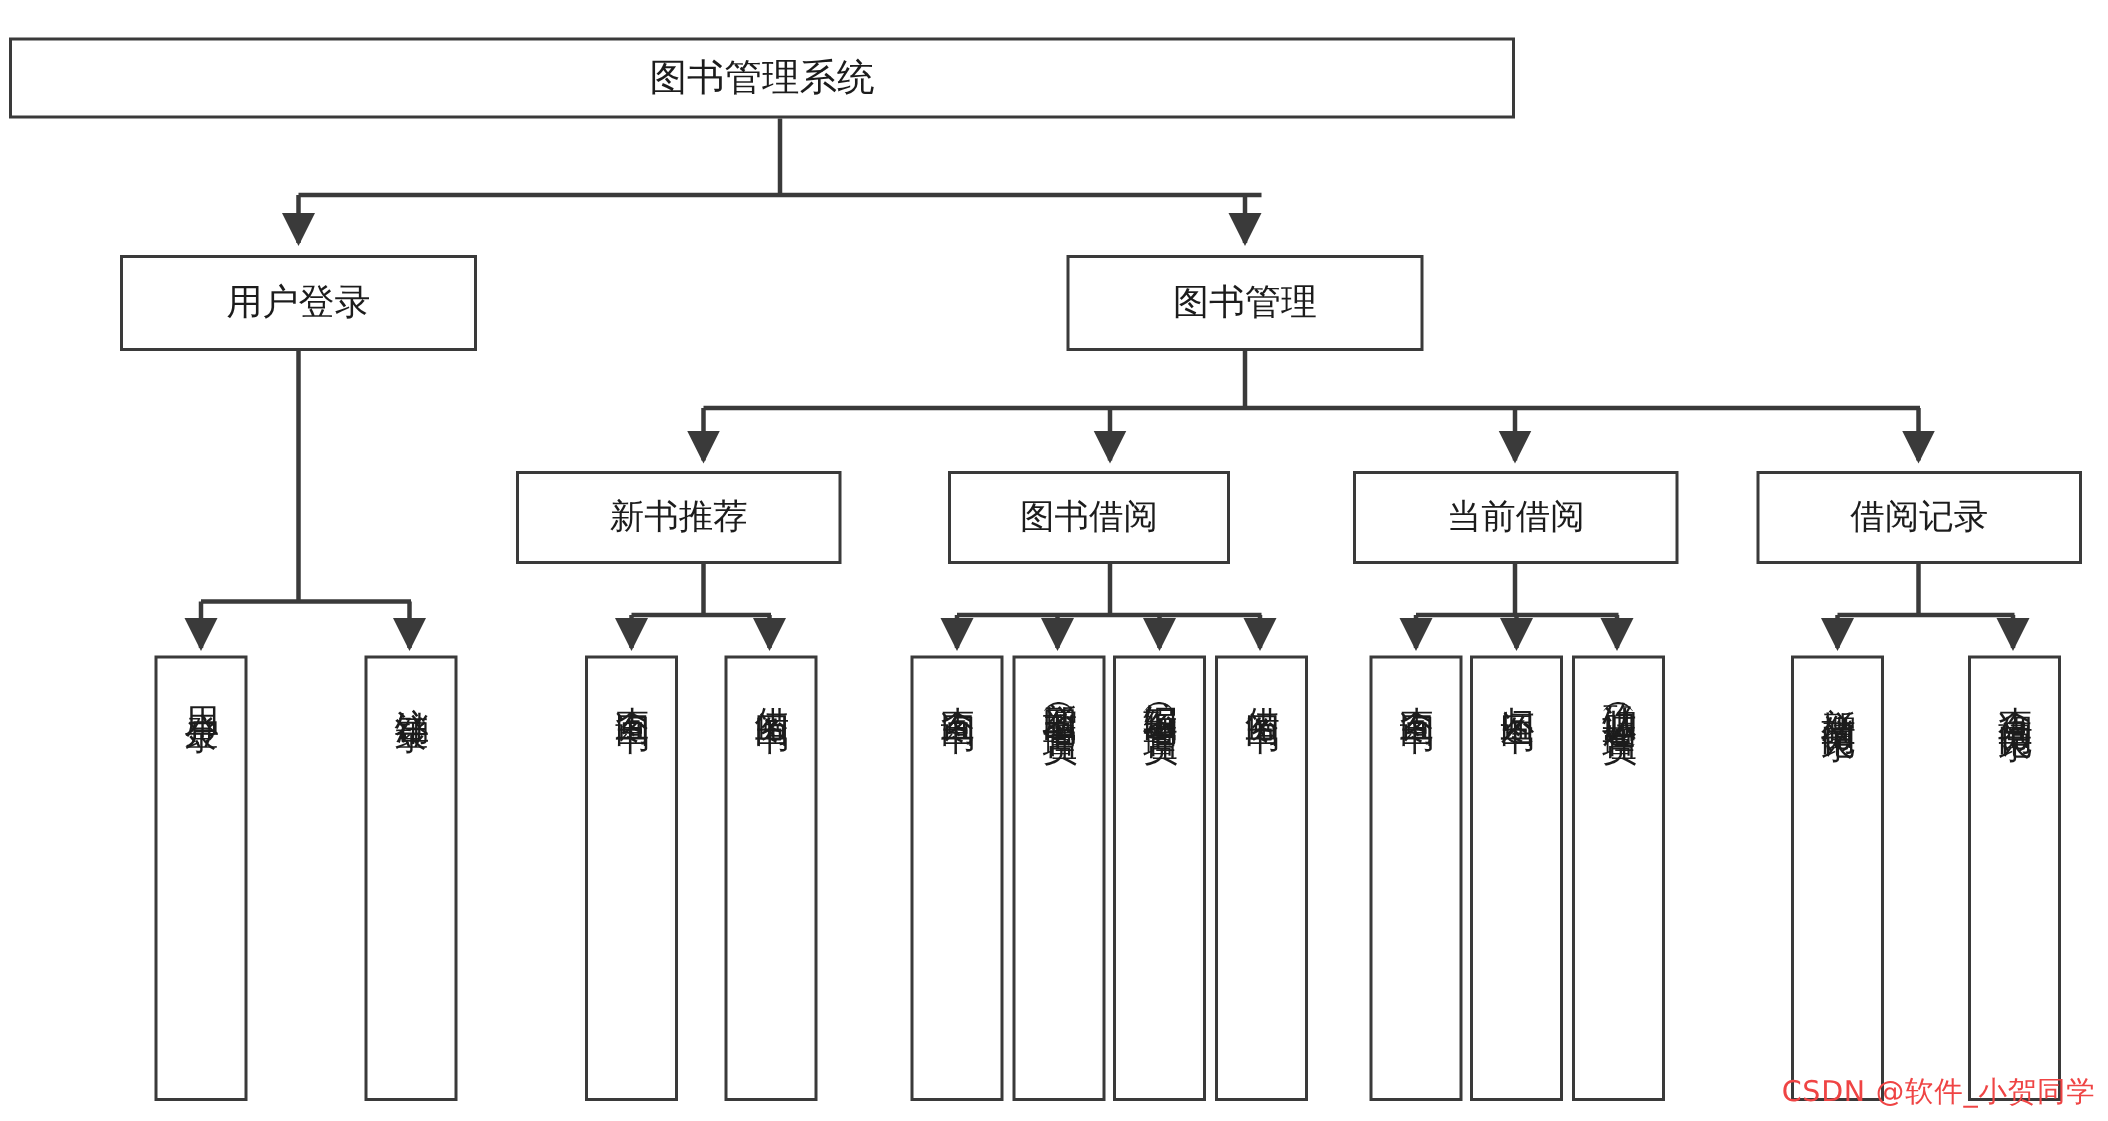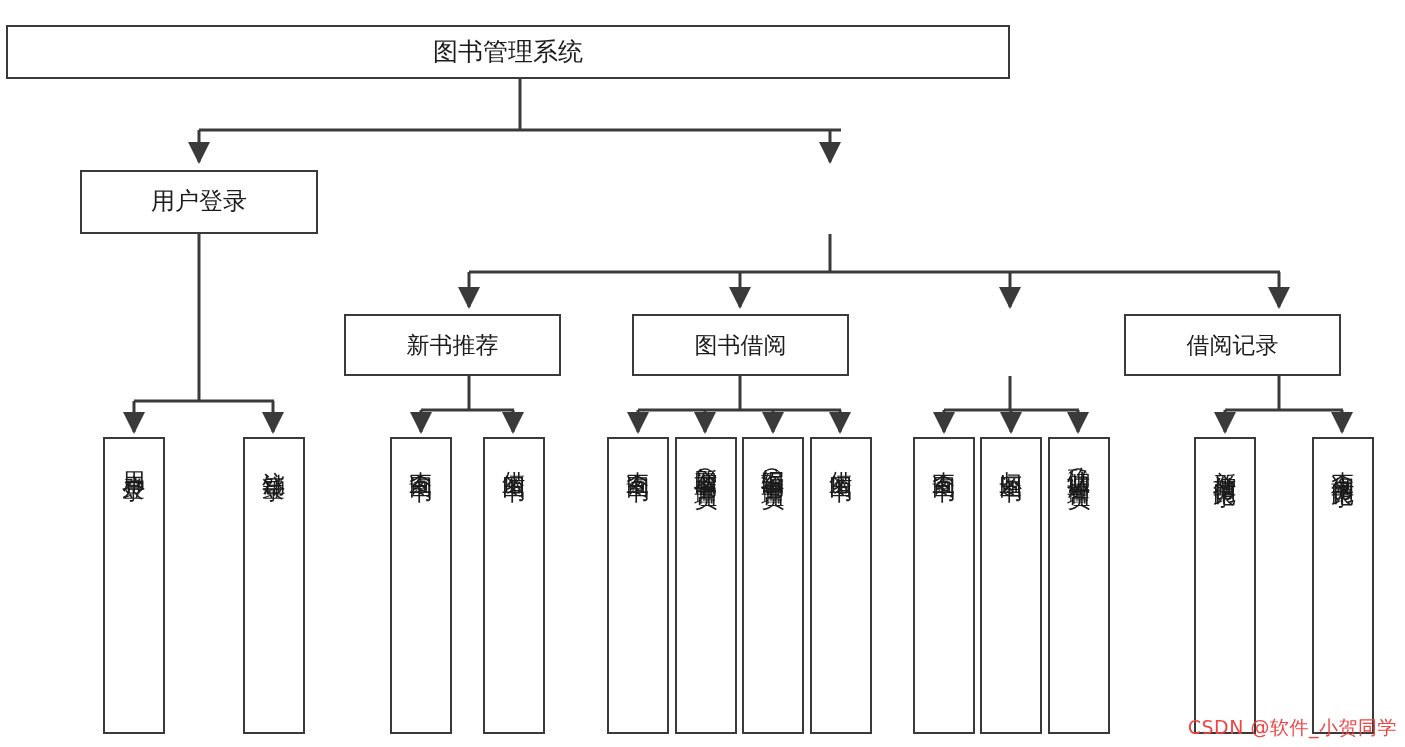--- a/index.html
+++ b/index.html
@@ -119,28 +119,34 @@
     </g>
   </svg>
 
   <div class="node root" style="left:6px; top:13px; width:1004px; height:54px;margin-top:12px;">
     <span>图书管理系统</span>
   </div>
 
   <div class="node level2" style="left:80px; top:170px; width:238px; height:64px;">
     <span>用户登录</span>
   </div>
+  <div class="node level2" style="left:711px; top:170px; width:238px; height:64px;">
+    <span>图书管理</span>
+  </div>
 
   <div class="node level3" style="left:344px; top:314px; width:217px; height:62px;">
     <span>新书推荐</span>
   </div>
-  <div class="node level3" style="left:632px; top:314px; width:217px; height:62px;">
+  <div class="node level3" style="left:632px; top:314px; width:188px; height:62px;">
     <span>图书借阅</span>
   </div>
-  <div class="node level3" style="left:1124px; top:314px; width:217px; height:62px;">
+  <div class="node level3" style="left:902px; top:314px; width:217px; height:62px;">
+    <span>当前借阅</span>
+  </div>
+  <div class="node level3" style="left:1171px; top:314px; width:217px; height:62px;">
     <span>借阅记录</span>
   </div>
 
   <div class="node leaf" style="left:103px; top:437px; width:62px; height:297px;">
     <span>用户登录</span>
   </div>
   <div class="node leaf" style="left:243px; top:437px; width:62px; height:297px;">
     <span>注销登录</span>
   </div>
 

